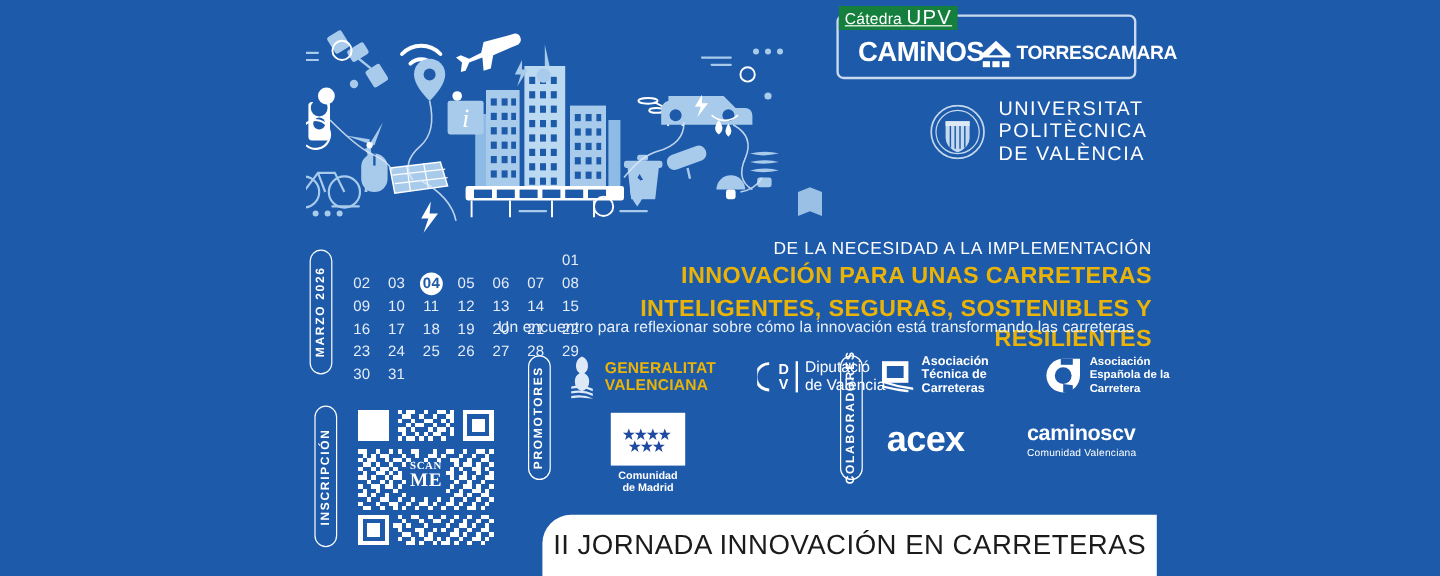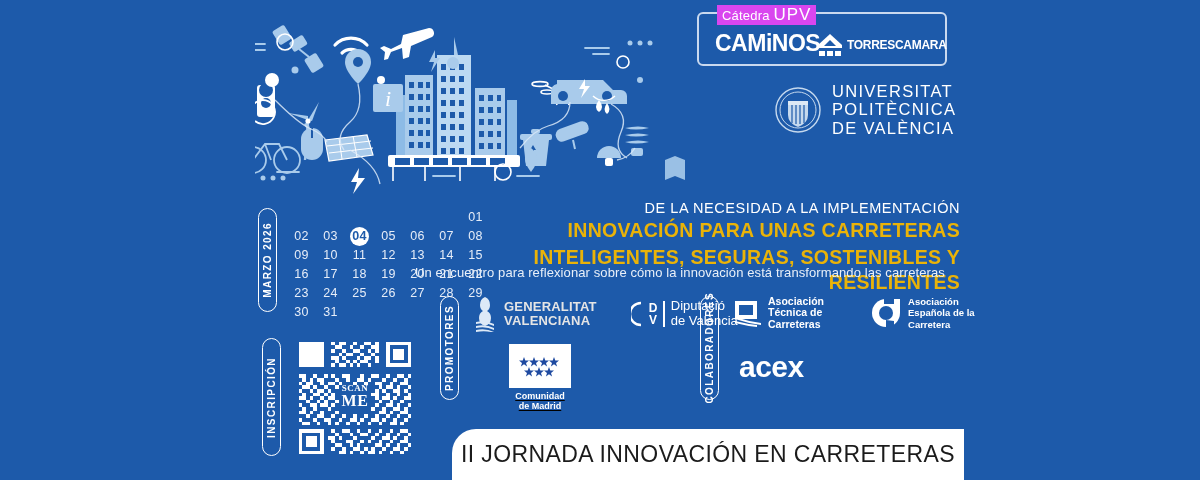--- a/index.html
+++ b/index.html
@@ -19,39 +19,40 @@
   #illustration { position: absolute; left: 255px; top: 0; width: 430px; height: 200px; }
   #illustration svg { display:block; width:100%; height:100%; }
 
   
   #catedra-box {
     position: absolute; left: 697px; top: 12px;
     width: 250px; height: 54px;
     border: 2px solid #c9d9ef; border-radius: 6px;
   }
   #catedra-label {
-    position: absolute; left: 18px; top: -9px;
-    background: #d946ef; padding: 0 5px;
+    position: absolute; left: 0; top: -9px;
+    background: #15803d; padding: 0 5px;
     font-size: 13px; color: #ffffff; letter-spacing: .2px;
     white-space: nowrap;
+    text-decoration: underline;
   }
   #catedra-label .upv { font-size: 17px; letter-spacing: 1px; }
   #caminos-word {
     position: absolute; left: 16px; top: 18px;
     font-size: 23px; font-weight: bold; color: #fff;
     letter-spacing: -.5px; line-height: 1;
   }
   #tc-logo {
     position: absolute; left: 118px; top: 16px;
     width: 128px; height: 30px;
     display: flex; align-items: center; gap: 4px;
   }
   #tc-mark { width: 26px; height: 24px; flex: 0 0 auto; }
   #tc-name {
-    font-size: 12px; font-weight: bold; color: #fff;
+    font-size: 16px; font-weight: bold; color: #fff;
     letter-spacing: -.3px; white-space: nowrap;
   }
 
   #upv-logo {
     position: absolute; left: 775px; top: 82px;
     display: flex; align-items: center; gap: 11px;
   }
   #upv-seal { width: 46px; height: 46px; flex: 0 0 auto; opacity: .95; }
   #upv-text { color: #fff; font-size: 16.5px; line-height: 1.12; letter-spacing: 1.3px; }
 
@@ -113,21 +114,21 @@
   
   #promo { position: absolute; left: 440px; top: 296px; display: flex; gap: 14px; }
   #promo-pill { height: 104px; }
   #colab { position: absolute; left: 700px; top: 296px; display: flex; gap: 14px; }
   #colab-pill { height: 104px; }
 
   .logo-grid { display: flex; flex-direction: column; gap: 6px; }
   .logo-row { display: flex; align-items: center; }
 
   .gv { display: flex; align-items: center; gap: 7px; }
-  .gv-text { color: #e5e5e5; font-size: 13px; font-weight: bold; line-height: 1.08; letter-spacing: .2px; }
+  .gv-text { color: #eab308; font-size: 13px; font-weight: bold; line-height: 1.08; letter-spacing: .2px; }
   .dv { display: flex; align-items: center; gap: 6px; }
   .dv-letters { color:#fff; font-size: 12px; font-weight: bold; line-height: 1; text-align:center; }
   .dv-bar { width: 1.4px; height: 26px; background: #fff; }
   .dv-text { color: #fff; font-size: 13px; line-height: 1.12; }
 
   .cm { display: flex; flex-direction: column; align-items: center; }
   .cm-flag {
     width: 62px; height: 44px; background: #ffffff;
     display: flex; align-items: center; justify-content: center;
   }
@@ -790,21 +791,21 @@
             <div>D</div>
             <div>V</div>
           </div>
           <div class="dv-bar"></div>
           <div class="dv-text">
             <div>Diputació</div>
             <div>de València</div>
           </div>
         </div>
       </div>
-      <div class="logo-row" style="padding-left:36px;margin-top:6px;text-decoration:underline;">
+      <div class="logo-row" style="padding-left:36px;margin-top:6px;">
         <div class="cm">
           <div class="cm-flag">
             <svg width="44" height="26" viewBox="0 0 44 26">
               <g fill="#1f4aa0">
                 <path d="M6 4 l1.3 3.6 h3.7 l-3 2.4 l1.1 3.6 l-3.1 -2.3 l-3.1 2.3 l1.1 -3.6 l-3 -2.4 h3.7z"></path>
                 <path d="M16 4 l1.3 3.6 h3.7 l-3 2.4 l1.1 3.6 l-3.1 -2.3 l-3.1 2.3 l1.1 -3.6 l-3 -2.4 h3.7z"></path>
                 <path d="M26 4 l1.3 3.6 h3.7 l-3 2.4 l1.1 3.6 l-3.1 -2.3 l-3.1 2.3 l1.1 -3.6 l-3 -2.4 h3.7z"></path>
                 <path d="M36 4 l1.3 3.6 h3.7 l-3 2.4 l1.1 3.6 l-3.1 -2.3 l-3.1 2.3 l1.1 -3.6 l-3 -2.4 h3.7z"></path>
                 <path d="M11 14 l1.3 3.6 h3.7 l-3 2.4 l1.1 3.6 l-3.1 -2.3 l-3.1 2.3 l1.1 -3.6 l-3 -2.4 h3.7z"></path>
                 <path d="M21 14 l1.3 3.6 h3.7 l-3 2.4 l1.1 3.6 l-3.1 -2.3 l-3.1 2.3 l1.1 -3.6 l-3 -2.4 h3.7z"></path>
@@ -849,20 +850,24 @@
           </svg>
           <div class="aec-text">
             <div>Asociación</div>
             <div>Española de la</div>
             <div>Carretera</div>
           </div>
         </div>
       </div>
       <div class="logo-row" style="gap:52px;padding-left:6px;margin-top:16px;">
         <div class="acex">acex</div>
+        <div>
+          <div class="ccv-1">caminoscv</div>
+          <div class="ccv-2">Comunidad Valenciana</div>
+        </div>
       </div>
     </div>
   </div>
 
   <div id="banner">
     <div id="banner-text">II JORNADA INNOVACIÓN EN CARRETERAS</div>
   </div>
 
 </div>
 

